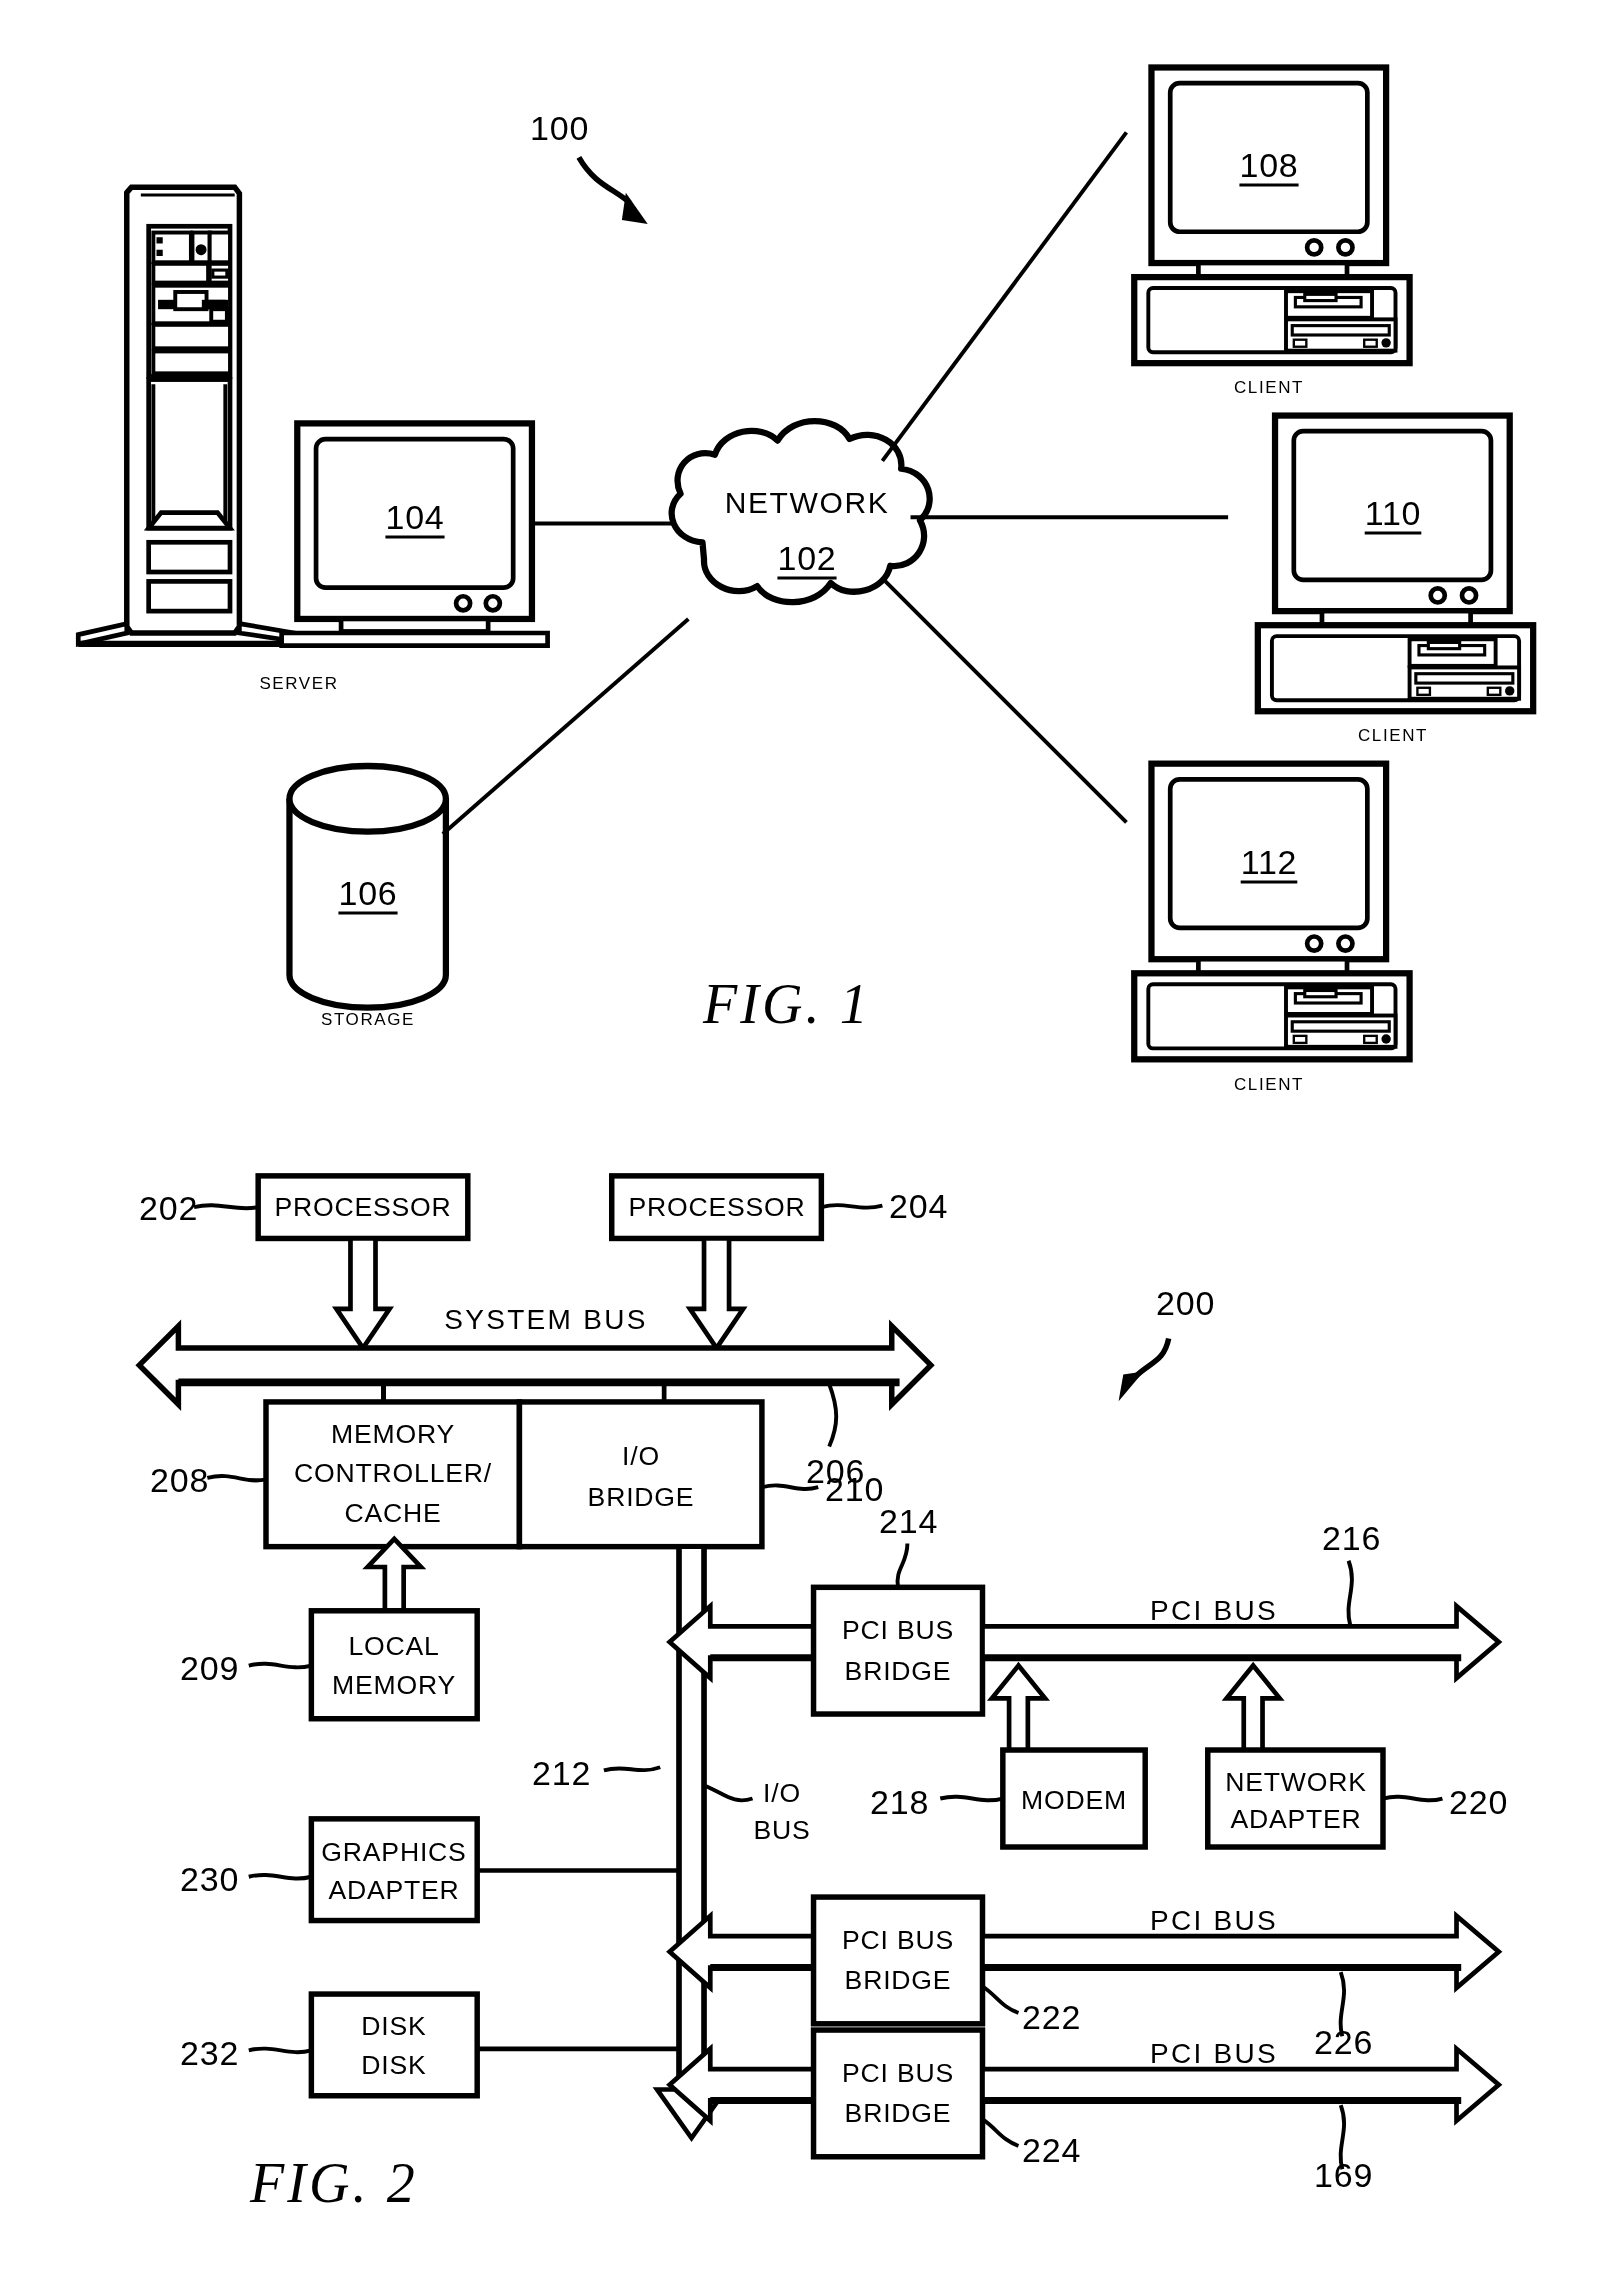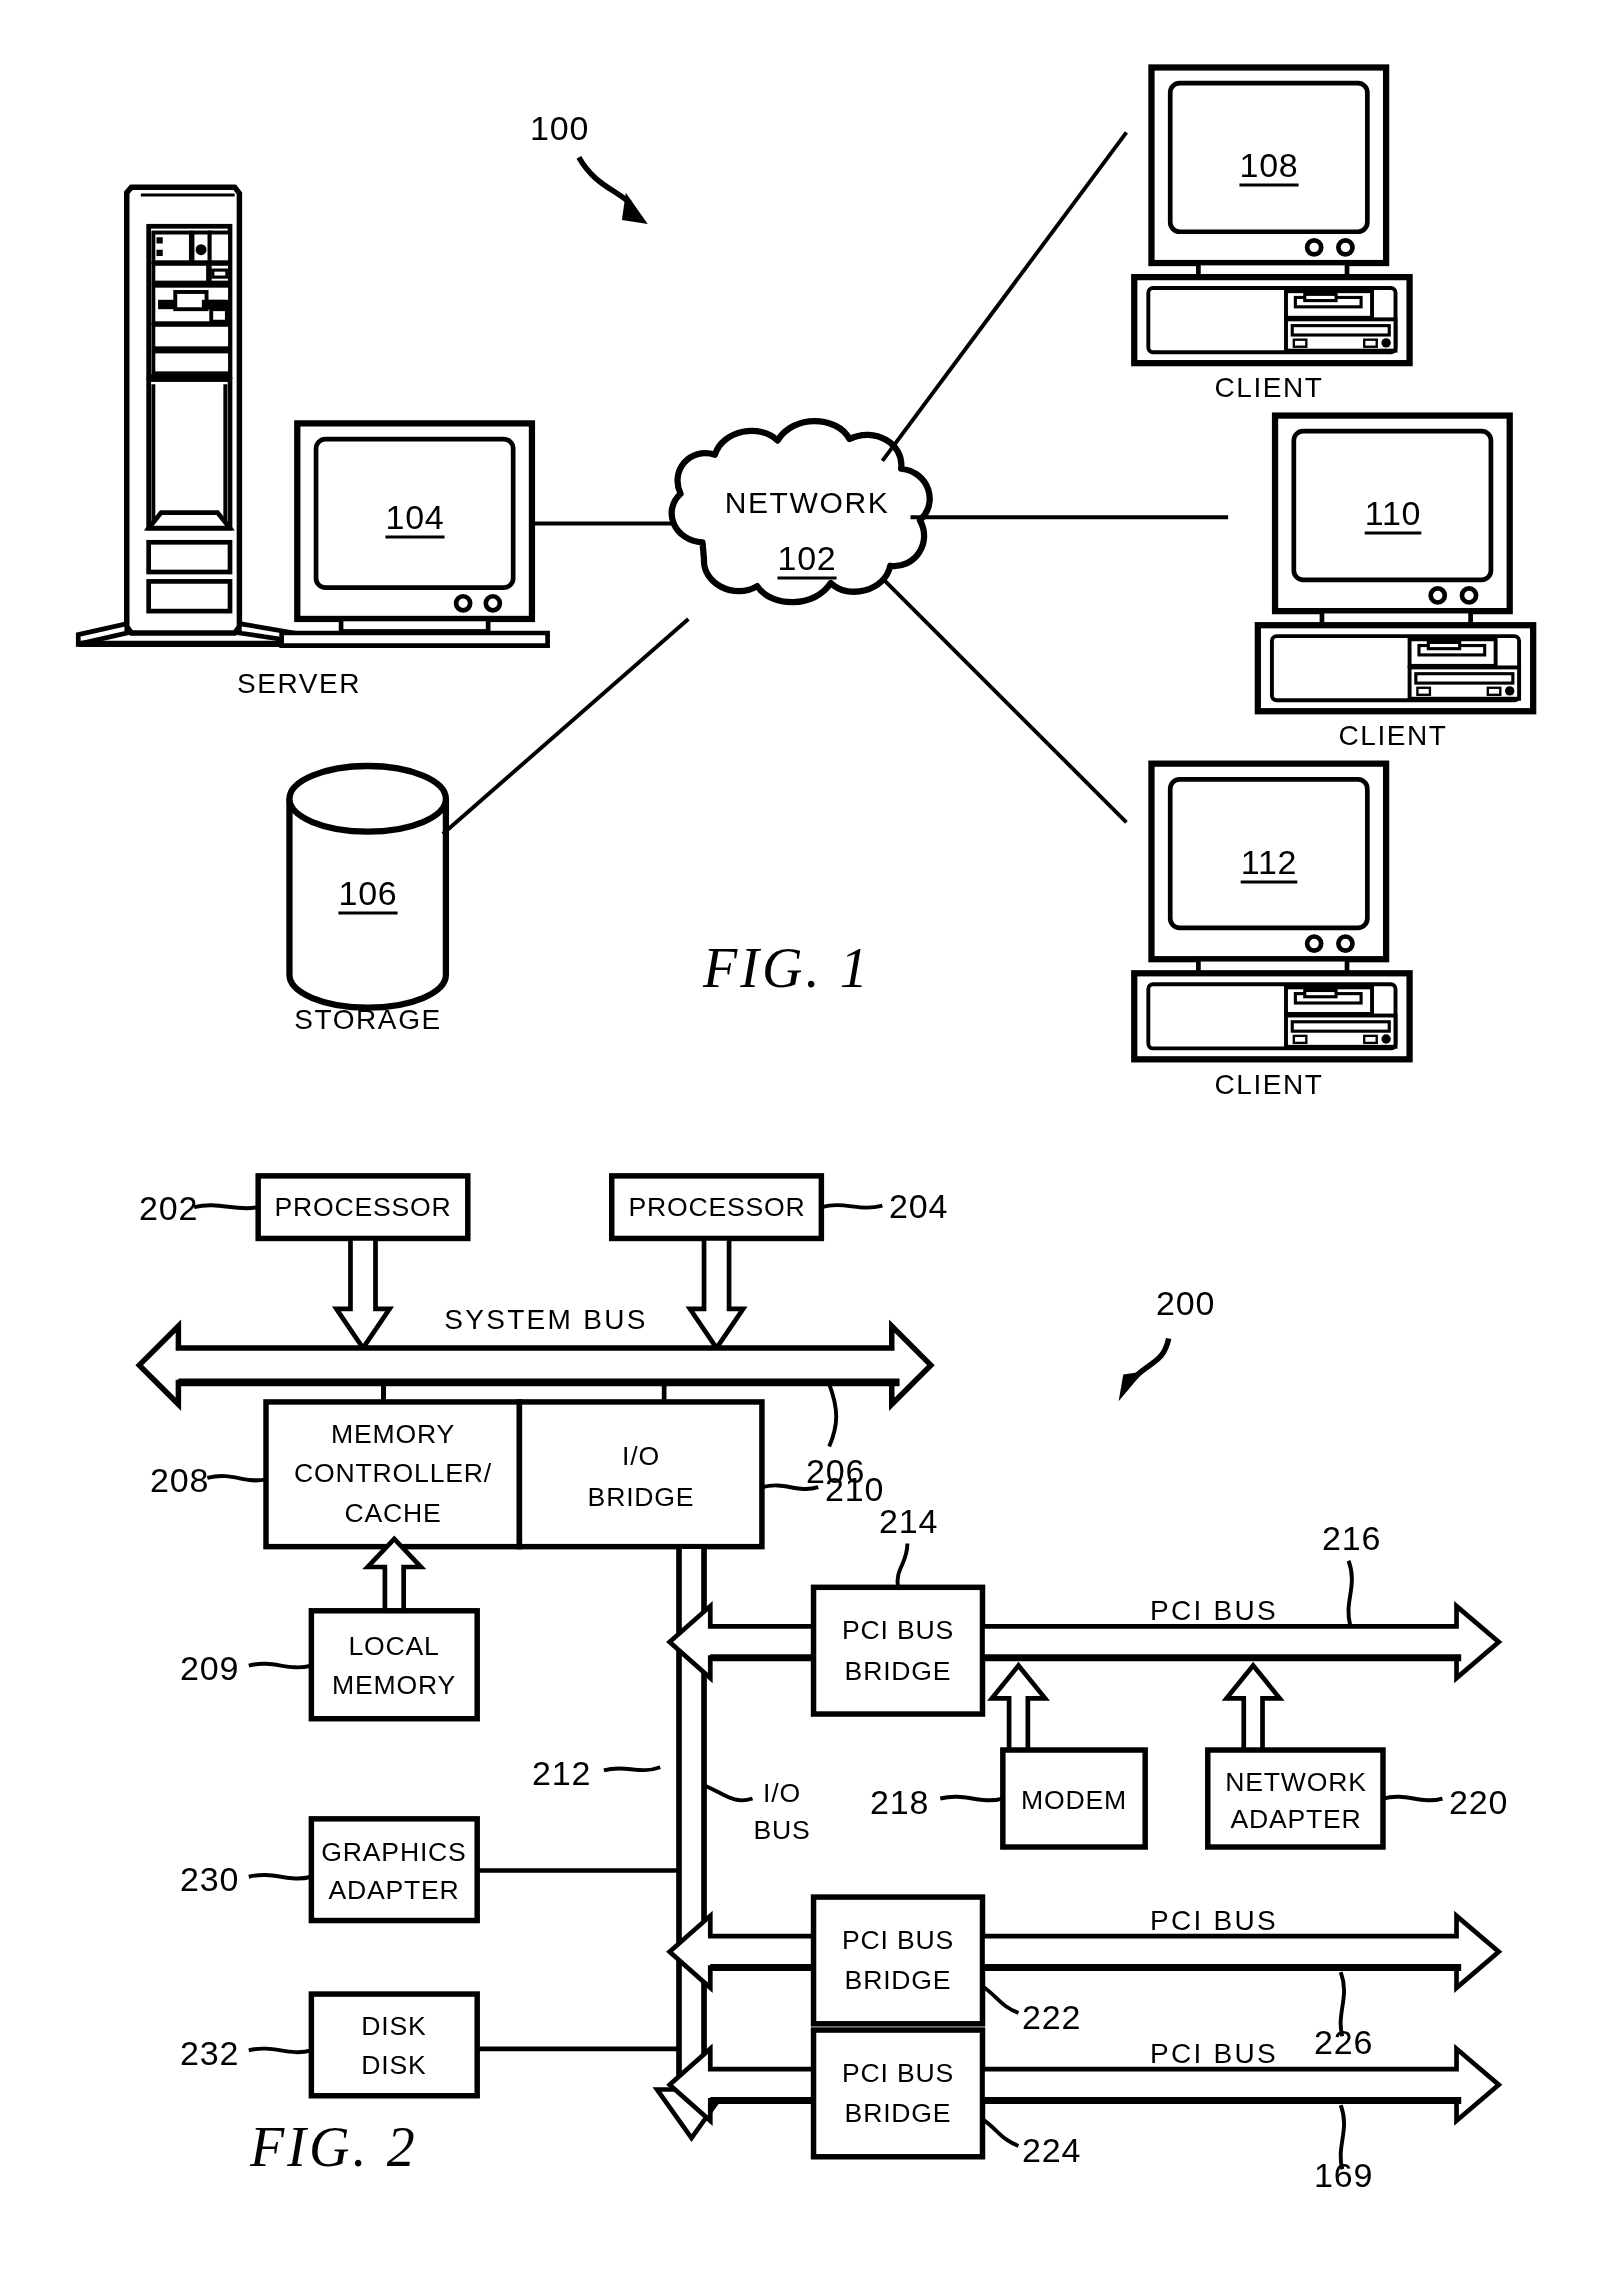--- a/index.html
+++ b/index.html
@@ -3,23 +3,23 @@
 <meta charset="utf-8">
 <style>
   html,body{margin:0;padding:0;background:#fff;}
   body{width:1613px;height:2295px;position:relative;
        font-family:"Liberation Sans", sans-serif;color:#000;overflow:hidden;}
   .stage{position:absolute;left:0;top:1px;width:1613px;height:2295px;}
   svg{position:absolute;left:0;top:0;width:1613px;height:2295px;overflow:visible;}
   .lbl{position:absolute;white-space:nowrap;font-family:"Liberation Sans",sans-serif;
        letter-spacing:0.8px;}
   .refnum{font-size:34px;}
-  .figlabel{font-family:"Liberation Serif",serif;font-style:italic;font-size:56px;letter-spacing:3.1px;}
+  .figlabel{font-family:"Liberation Serif",serif;font-style:italic;font-size:56px;letter-spacing:3.1px;margin-top:36px;}
   .screen-num{font-size:34px;text-decoration:underline;text-underline-offset:7px;}
-  .cap{font-size:28px;letter-spacing:1.6px;}
+  .cap{font-size:17px;letter-spacing:1.6px;}
   .boxtxt{font-size:26.6px;line-height:31px;text-align:center;letter-spacing:0.8px;}
   .bustxt{font-size:28px;letter-spacing:2.3px;}
   .netname{font-size:30px;letter-spacing:1.6px;}
   .ctr{transform:translate(-50%,-50%);text-align:center;}
 </style>
 </head>
 <body>
 
 <div class="stage">
 

